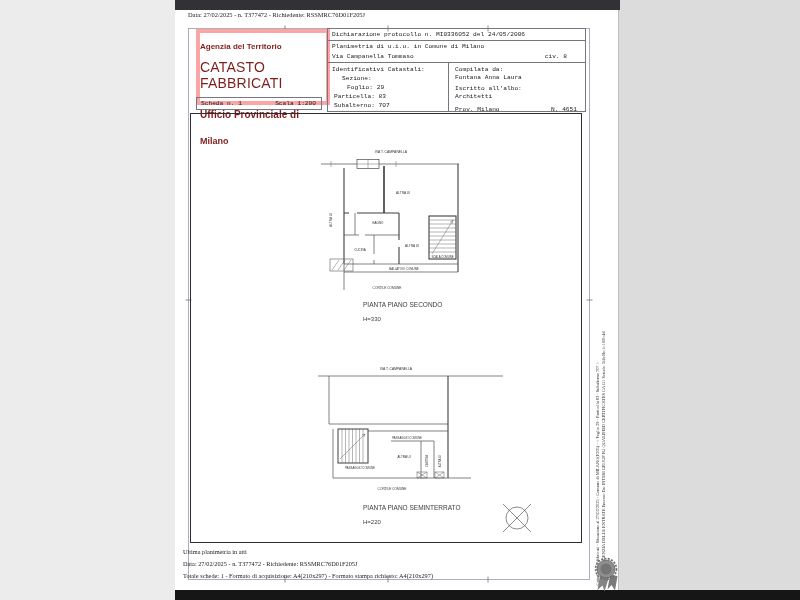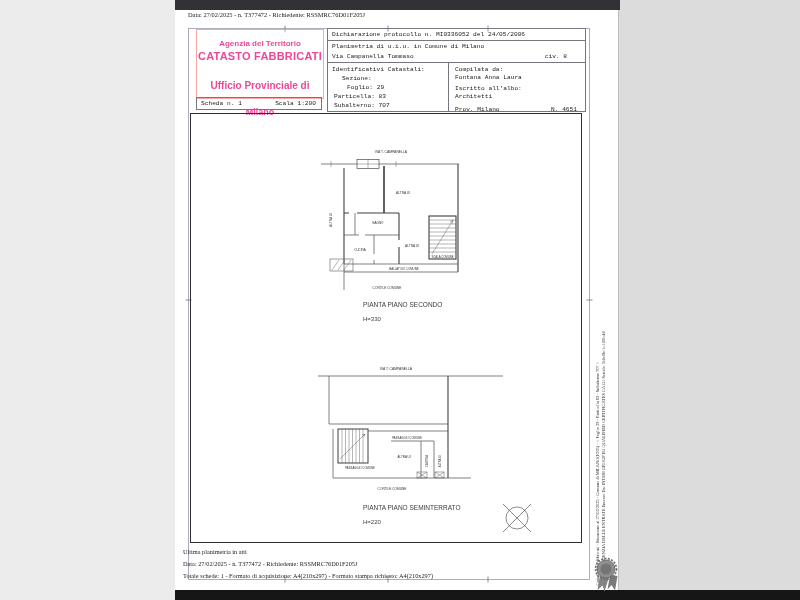--- a/index.html
+++ b/index.html
@@ -12,23 +12,23 @@
   .page{position:absolute;left:175px;top:0;width:443px;height:590px;background:#ffffff;box-shadow:1px 0 0 #bdbdbd;}
   .top-band{position:absolute;left:0;top:0;width:445px;height:10px;background:#323236;}
   .bottom-band{position:absolute;left:175px;top:590px;width:625px;height:10px;background:#161616;}
 
   .serif{font-family:"Liberation Serif","DejaVu Serif",serif;}
   .mono{font-family:"Liberation Mono","DejaVu Sans Mono",monospace;}
 
   .top-meta{position:absolute;left:13px;top:11px;font-size:6.4px;color:#222;white-space:nowrap;}
 
   
-  .hdr-left{position:absolute;left:21px;top:29px;width:126px;height:68px;border:1px solid #fca5a5;text-align:center;color:#ec4899;}
+  .hdr-left{position:absolute;left:21px;top:29px;width:126px;height:68px;border:4px solid #fca5a5;text-align:left;color:#7f1d1d;}
   .hdr-left .l1{font-size:8px;font-weight:bold;margin-top:9px;}
-  .hdr-left .l2{font-size:11px;font-weight:bold;margin-top:2px;letter-spacing:.2px;}
+  .hdr-left .l2{font-size:14px;font-weight:normal;margin-top:8px;letter-spacing:.2px;}
   .hdr-left .l3{font-size:10px;font-weight:bold;margin-top:18px;}
   .hdr-left .l4{font-size:9px;font-weight:bold;margin-top:16px;}
   .scheda-box{position:absolute;left:21px;top:97px;width:126px;height:13px;border:1px solid #76767e;display:flex;justify-content:space-between;align-items:center;font-size:6.2px;color:#222;padding:0 5px 0 4px;box-sizing:border-box;}
 
   .hdr-right{position:absolute;left:152px;top:28px;width:257px;height:82px;border:1px solid #76767e;color:#222;}
   .decl-row{position:absolute;left:0;top:0;width:100%;height:12px;border-bottom:1px solid #76767e;font-size:6.2px;line-height:12px;padding-left:4px;box-sizing:border-box;white-space:nowrap;}
   .plan-row{position:absolute;left:0;top:13px;width:100%;font-size:6.2px;line-height:10px;padding-left:4px;box-sizing:border-box;}
   .via-row{position:absolute;left:0;top:23px;width:100%;font-size:6.2px;line-height:10px;padding:0 18px 0 4px;box-sizing:border-box;display:flex;justify-content:space-between;}
   .ident-box{position:absolute;left:0;top:33px;width:100%;height:48px;border-top:1px solid #76767e;}
   .ident-left{position:absolute;left:0;top:0;width:121px;height:100%;border-right:1px solid #76767e;font-size:6.2px;line-height:9px;padding-top:2px;box-sizing:border-box;}

